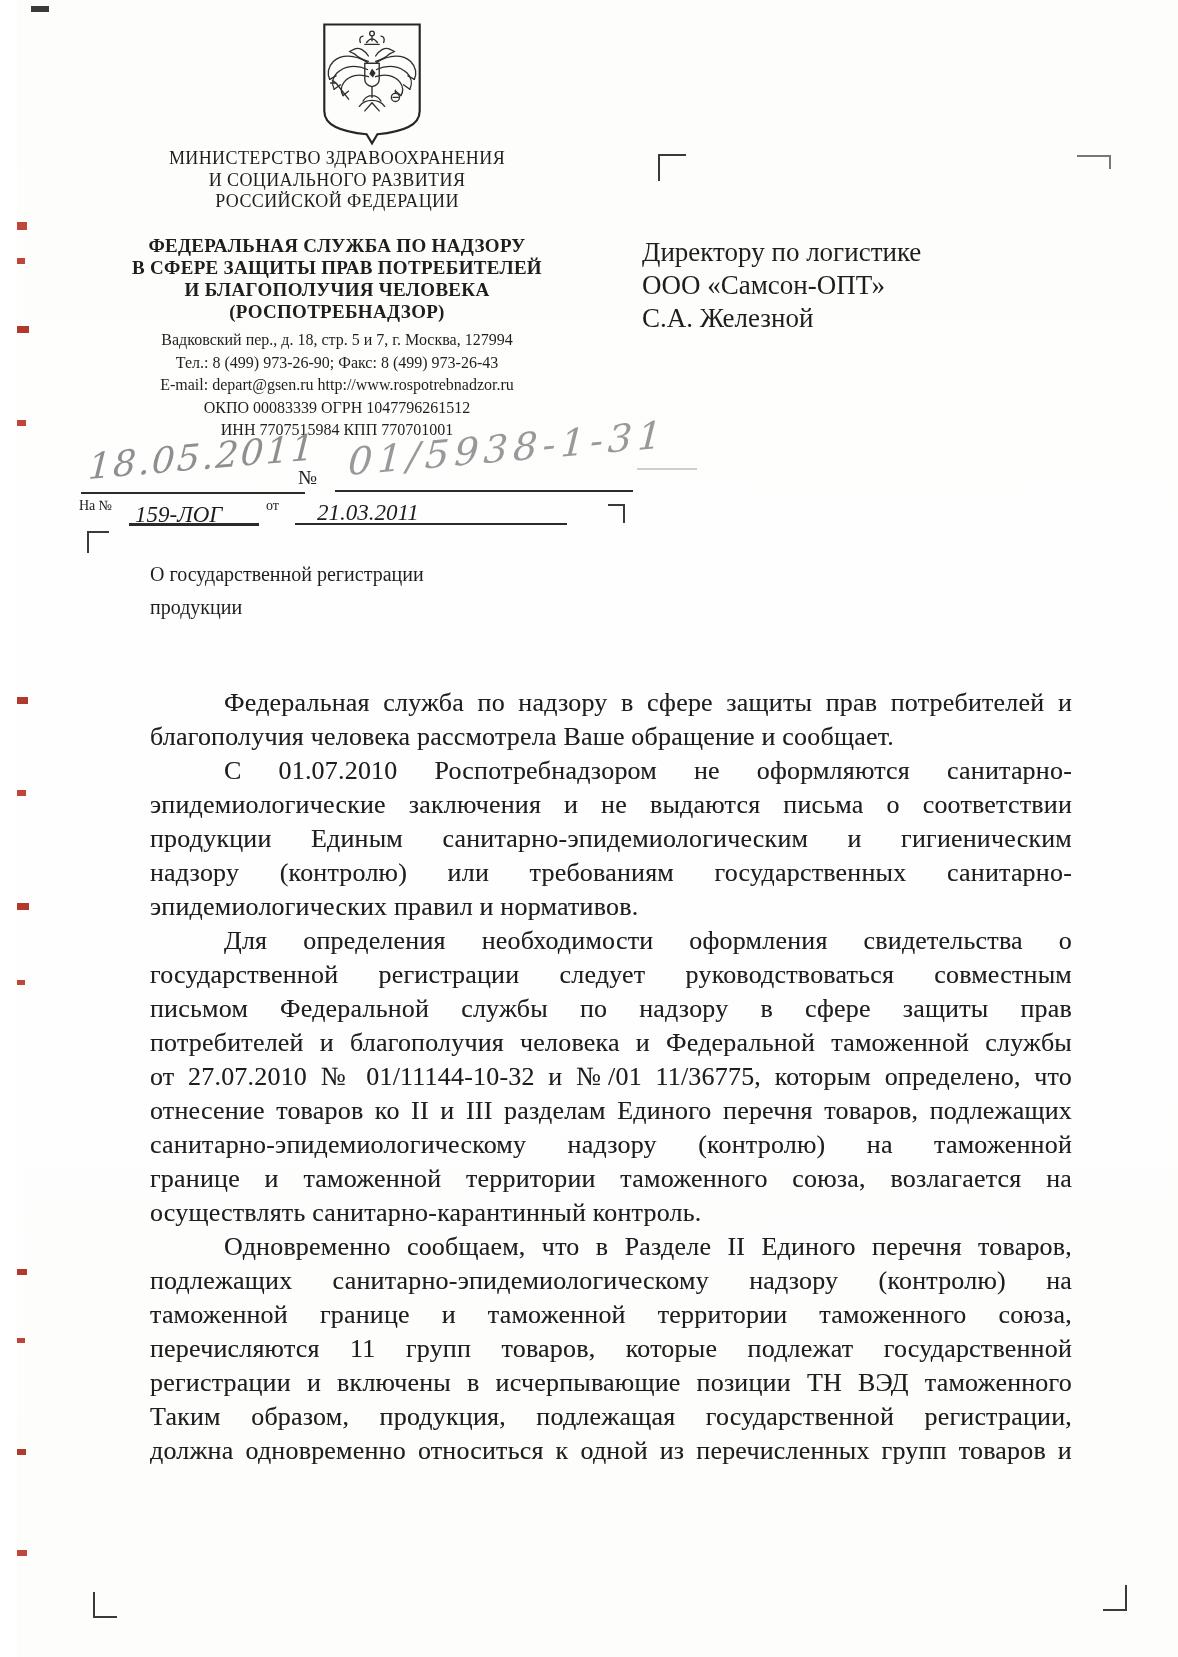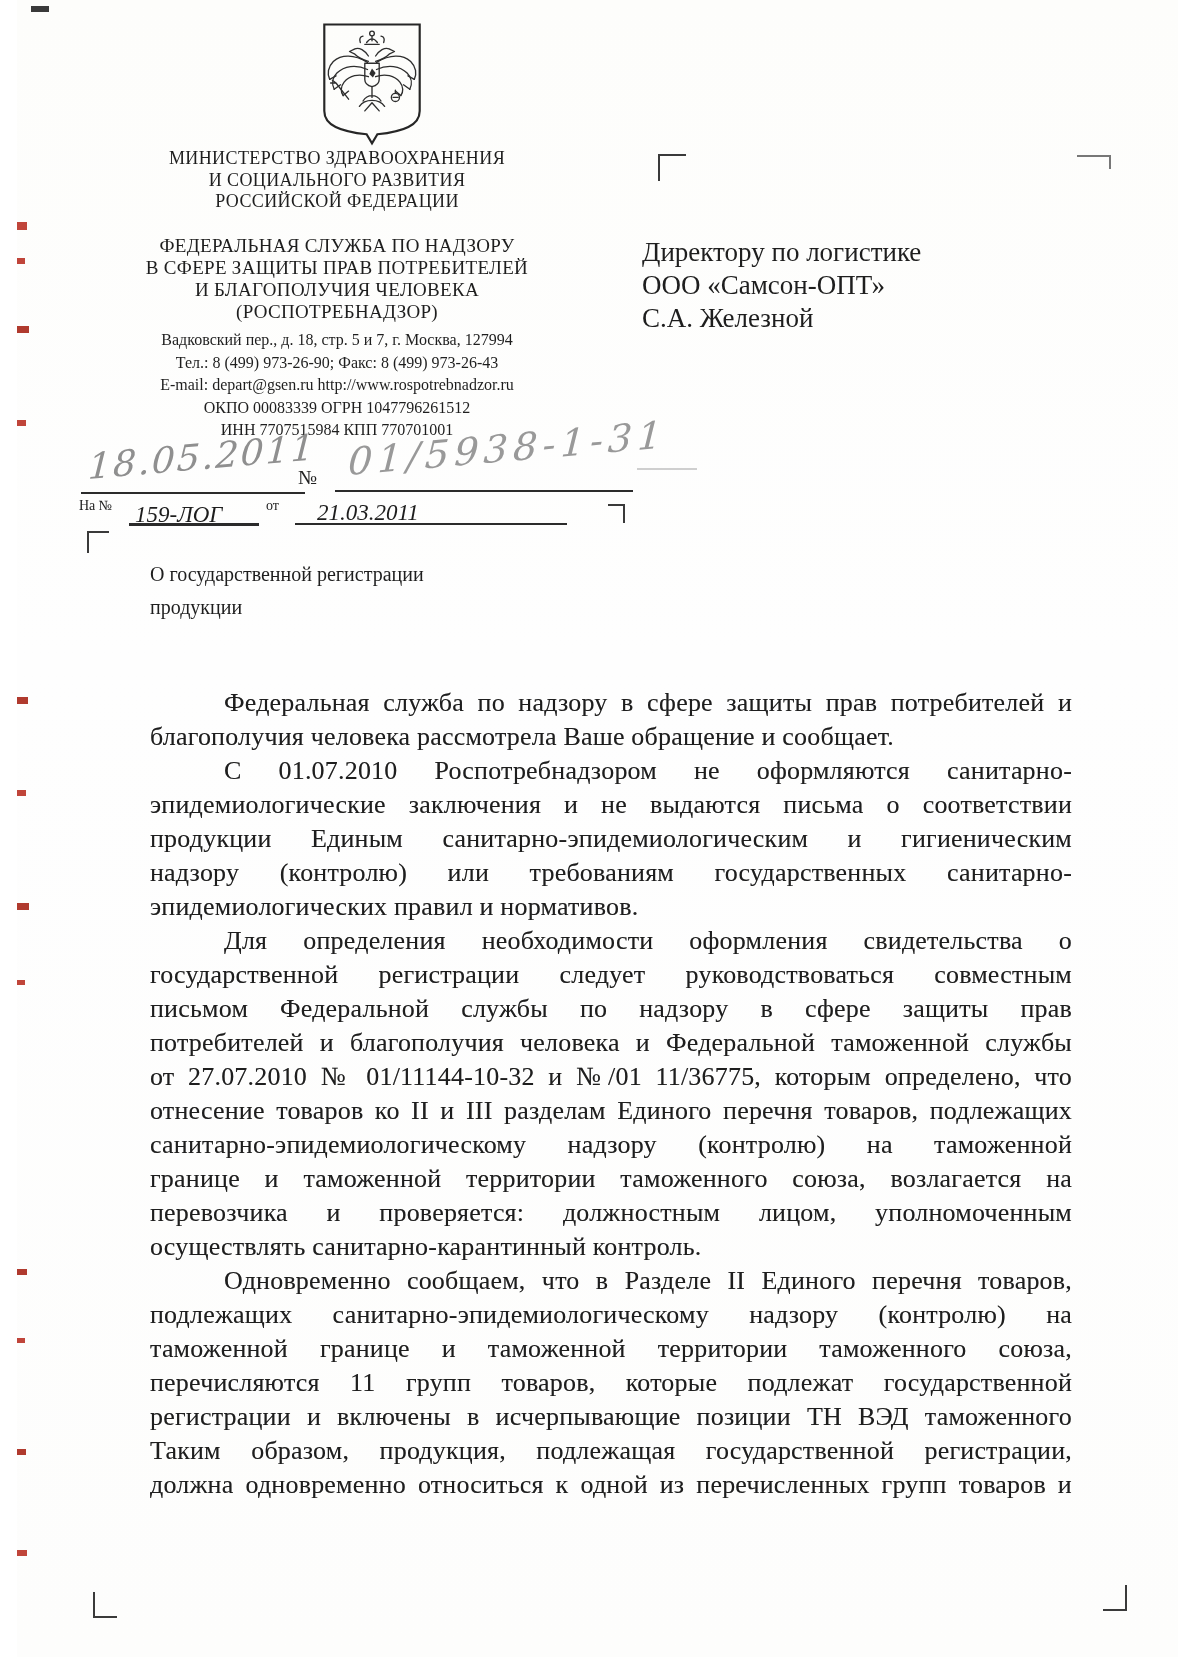--- a/index.html
+++ b/index.html
@@ -5,21 +5,21 @@
   html,body{margin:0;padding:0;background:#ffffff;}
   .page{
     position:relative; width:1178px; height:1657px; overflow:hidden;
     background:linear-gradient(180deg,#fdfdfb 0%,#fefefe 40%,#fdfdfc 100%);
     font-family:"Liberation Serif", serif; color:#1e1e1e;margin-left:17px;
   }
   .abs{position:absolute;}
   .center{text-align:center;}
   
   .ministry{left:85px; top:148px; width:470px; font-size:18px; line-height:21.5px; letter-spacing:.4px;}
-  .agency{left:85px; top:235px; width:470px; font-size:19px; line-height:22px; font-weight:normal; letter-spacing:.3px;}
+  .agency{left:85px; top:235px; width:470px; font-size:19px; line-height:22px; font-weight:bold; letter-spacing:.3px;}
   .contacts{left:85px; top:329px; width:470px; font-size:16px; line-height:22.5px;}
   
   .recipient{left:625px; top:236px; width:420px; font-size:27px; line-height:33px;}
   
   .corner{border:0 solid #3a3a3a;}
   
   .hw{font-family:"DejaVu Serif", serif; font-style:italic; color:#8f8f8f;
       transform:skewX(-8deg) rotate(-5deg); transform-origin:left bottom; white-space:nowrap;}
   .ul{background:#2b2b2b; height:2px;}
   .lbl{font-size:14px; color:#222;}
@@ -147,21 +147,20 @@
     </div>
     <div>
       <div class="bline ind">Для определения необходимости оформления свидетельства о</div>
       <div class="bline">государственной регистрации следует руководствоваться совместным</div>
       <div class="bline">письмом Федеральной службы по надзору в сфере защиты прав</div>
       <div class="bline">потребителей и благополучия человека и Федеральной таможенной службы</div>
       <div class="bline">от 27.07.2010 № 01/11144-10-32 и №/01 11/36775, которым определено, что</div>
       <div class="bline">отнесение товаров ко II и III разделам Единого перечня товаров, подлежащих</div>
       <div class="bline">санитарно-эпидемиологическому надзору (контролю) на таможенной</div>
       <div class="bline">границе и таможенной территории таможенного союза, возлагается на</div>
-      <div class="bline">перевозчика и проверяется: должностным лицом, уполномоченным</div>
       <div class="bline pl">осуществлять санитарно-карантинный контроль.</div>
     </div>
     <div>
       <div class="bline ind">Одновременно сообщаем, что в Разделе II Единого перечня товаров,</div>
       <div class="bline">подлежащих санитарно-эпидемиологическому надзору (контролю) на</div>
       <div class="bline">таможенной границе и таможенной территории таможенного союза,</div>
       <div class="bline">перечисляются 11 групп товаров, которые подлежат государственной</div>
       <div class="bline">регистрации и включены в исчерпывающие позиции ТН ВЭД таможенного</div>
       <div class="bline">Таким образом, продукция, подлежащая государственной регистрации,</div>
       <div class="bline">должна одновременно относиться к одной из перечисленных групп товаров и</div>

